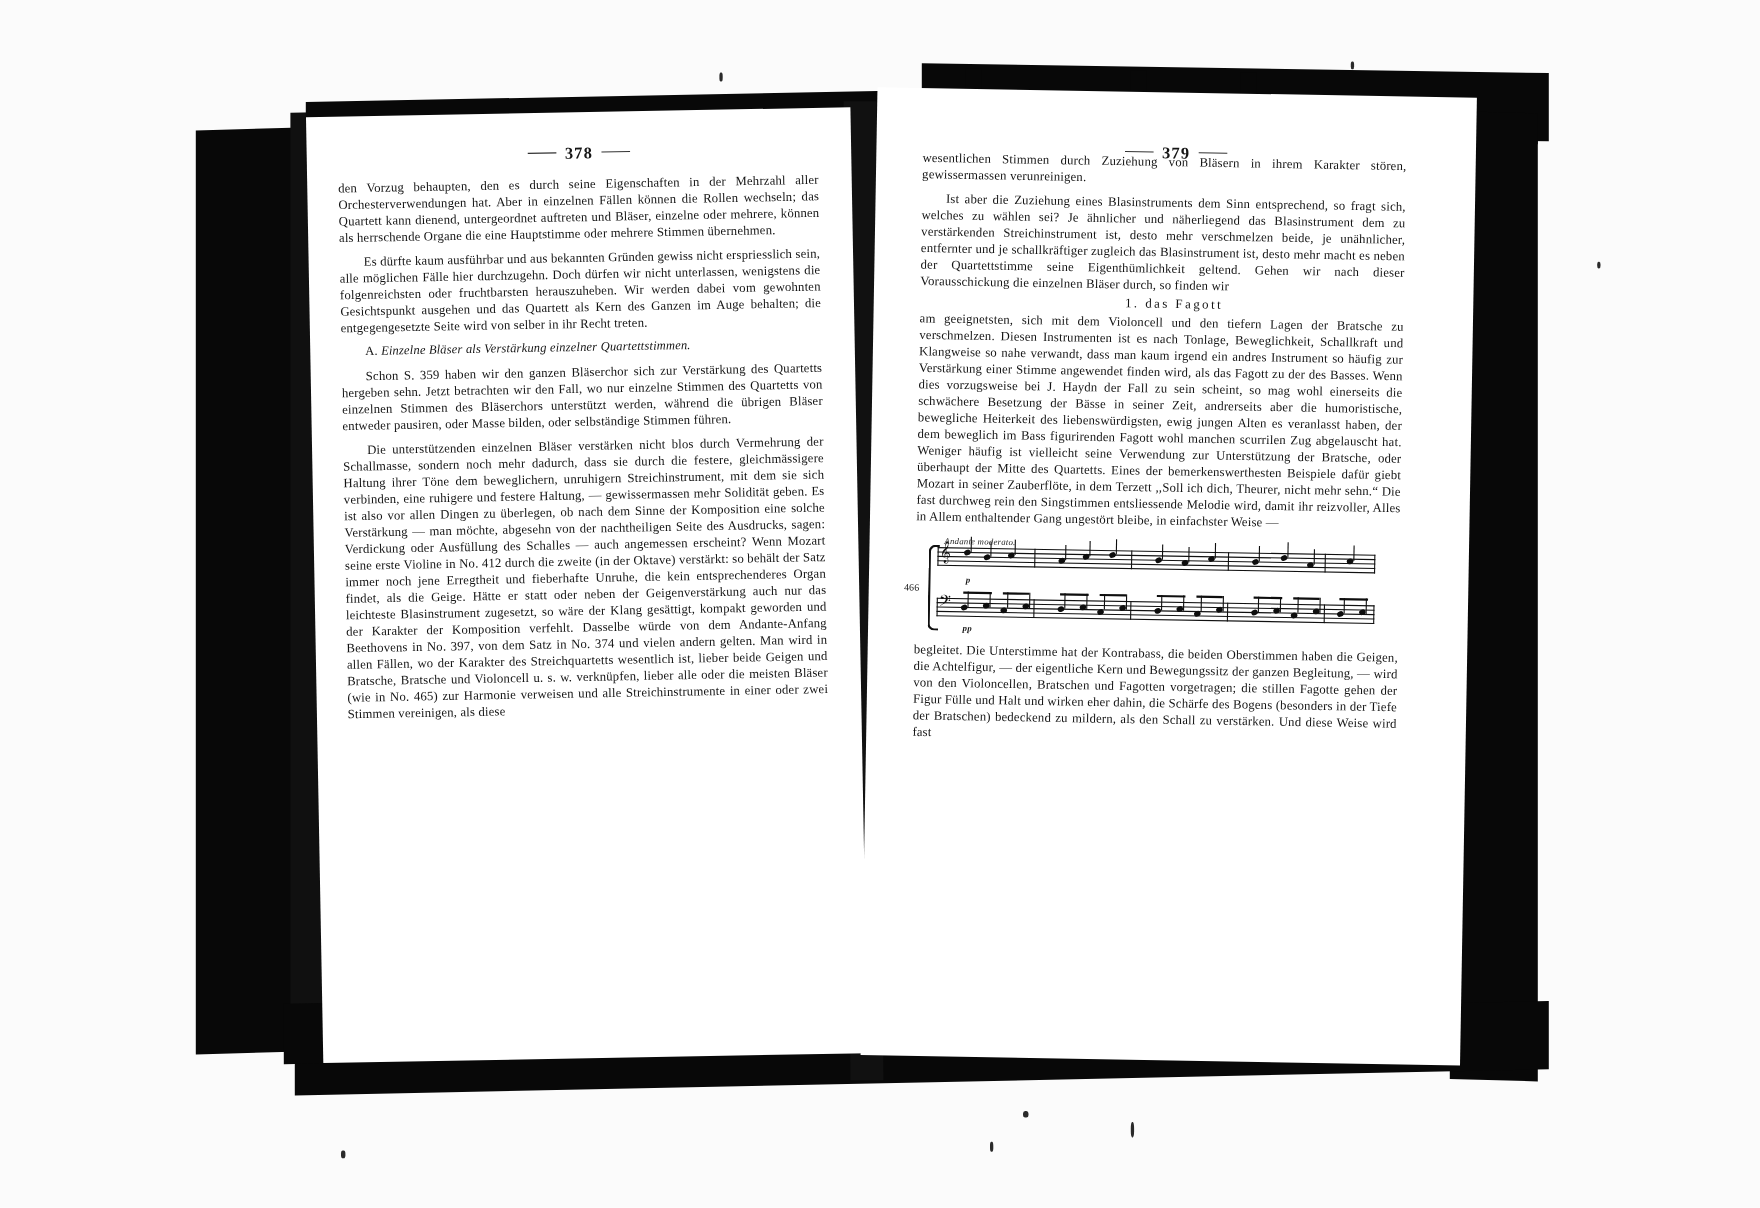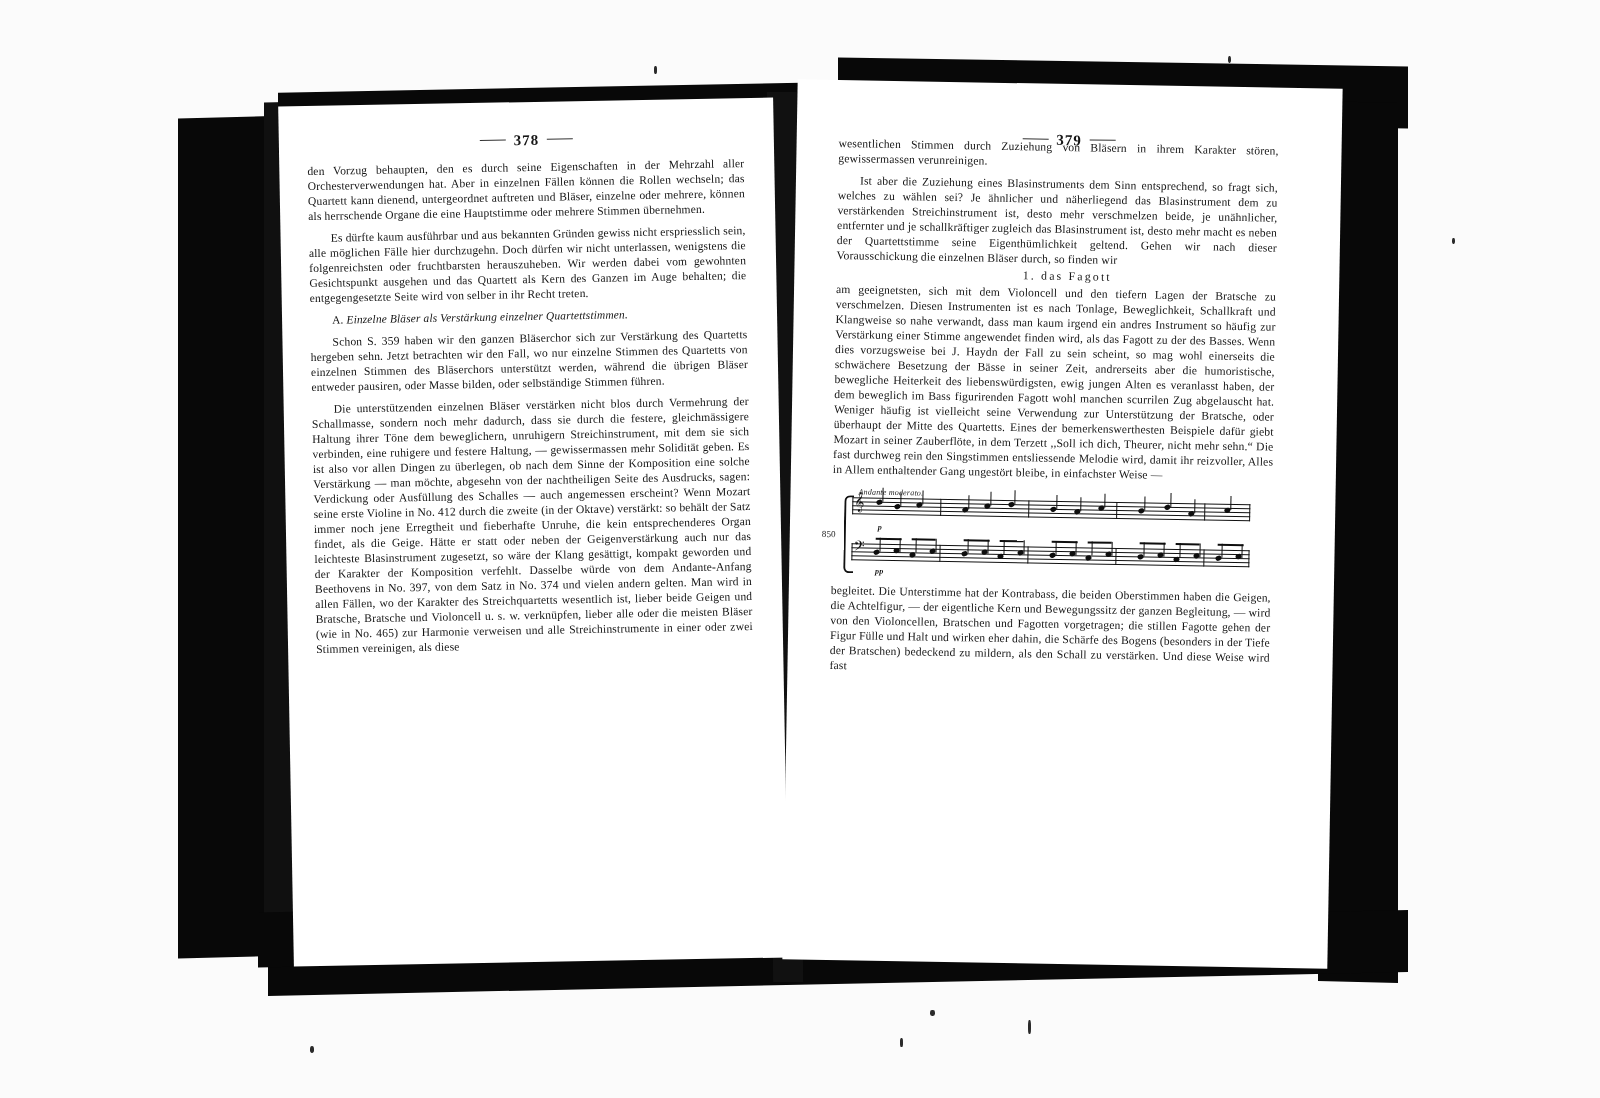--- a/index.html
+++ b/index.html
@@ -337,21 +337,21 @@
           <p class="noind">wesentlichen Stimmen durch Zuziehung von Bläsern in ihrem Karakter stören, gewissermassen verunreinigen.</p>
           <div class="blockgap"></div>
           <p>Ist aber die Zuziehung eines Blasinstruments dem Sinn entsprechend, so fragt sich, welches zu wählen sei? Je ähnlicher und näherliegend das Blasinstrument dem zu verstärkenden Streichinstrument ist, desto mehr verschmelzen beide, je unähnlicher, entfernter und je schallkräftiger zugleich das Blasinstrument ist, desto mehr macht es neben der Quartettstimme seine Eigenthümlichkeit geltend. Gehen wir nach dieser Vorausschickung die einzelnen Bläser durch, so finden wir</p>
 
           <p class="subhead">1. das Fagott</p>
 
           <p class="noind">am geeignetsten, sich mit dem Violoncell und den tiefern Lagen der Bratsche zu verschmelzen. Diesen Instrumenten ist es nach Tonlage, Beweglichkeit, Schallkraft und Klangweise so nahe verwandt, dass man kaum irgend ein andres Instrument so häufig zur Verstärkung einer Stimme angewendet finden wird, als das Fagott zu der des Basses. Wenn dies vorzugsweise bei J. Haydn der Fall zu sein scheint, so mag wohl einerseits die schwächere Besetzung der Bässe in seiner Zeit, andrerseits aber die humoristische, bewegliche Heiterkeit des liebenswürdigsten, ewig jungen Alten es veranlasst haben, der dem beweglich im Bass figurirenden Fagott wohl manchen scurrilen Zug abgelauscht hat. Weniger häufig ist vielleicht seine Verwendung zur Unterstützung der Bratsche, oder überhaupt der Mitte des Quartetts. Eines der bemerkenswerthesten Beispiele dafür giebt Mozart in seiner Zauberflöte, in dem Terzett ,,Soll ich dich, Theurer, nicht mehr sehn.“ Die fast durchweg rein den Singstimmen entsliessende Melodie wird, damit ihr reizvoller, Alles in Allem enthaltender Gang ungestört bleibe, in einfachster Weise —</p>
 
           <div class="music">
             <span class="tempo">Andante moderato.</span>
-            <span class="exnum">850</span>
+            <span class="exnum">466</span>
             <div class="brace"></div>
 
             <div class="staff" style="top:12px;"></div>
             <div class="staff" style="top:16px;"></div>
             <div class="staff" style="top:20px;"></div>
             <div class="staff" style="top:24px;"></div>
             <div class="staff" style="top:28px;"></div>
 
             <div class="staff" style="top:58px;"></div>
             <div class="staff" style="top:62px;"></div>

